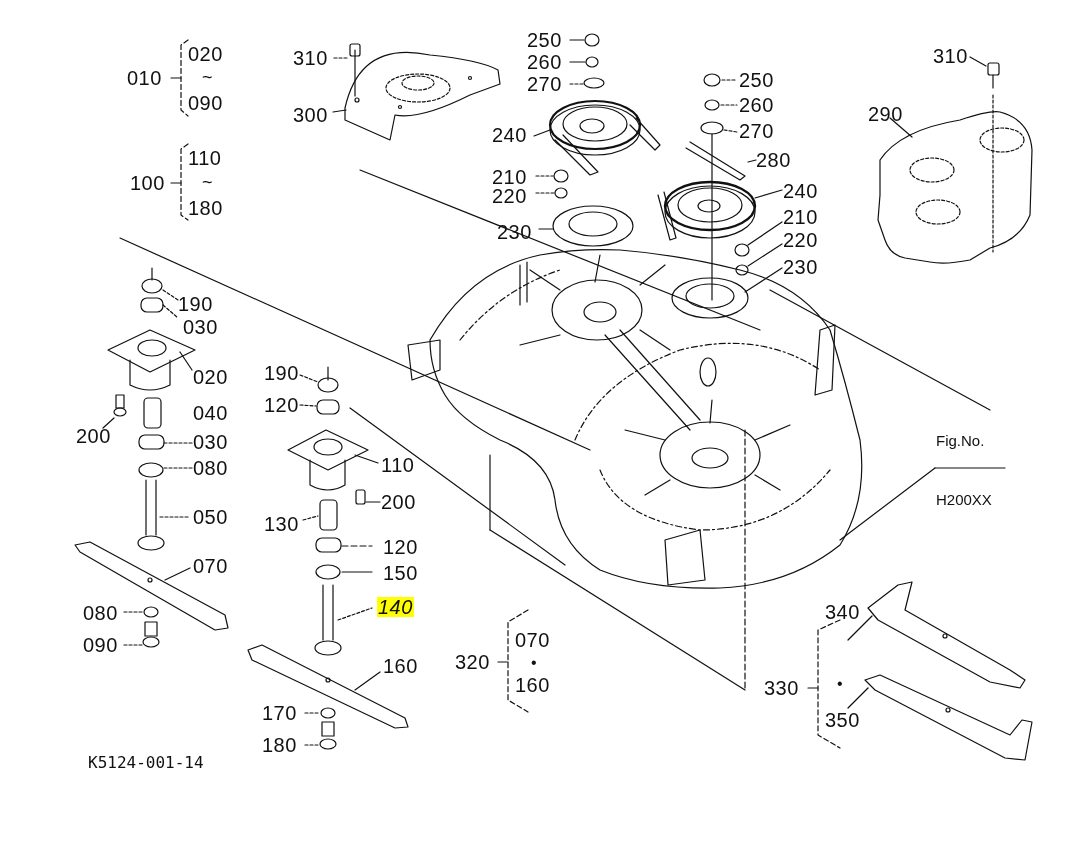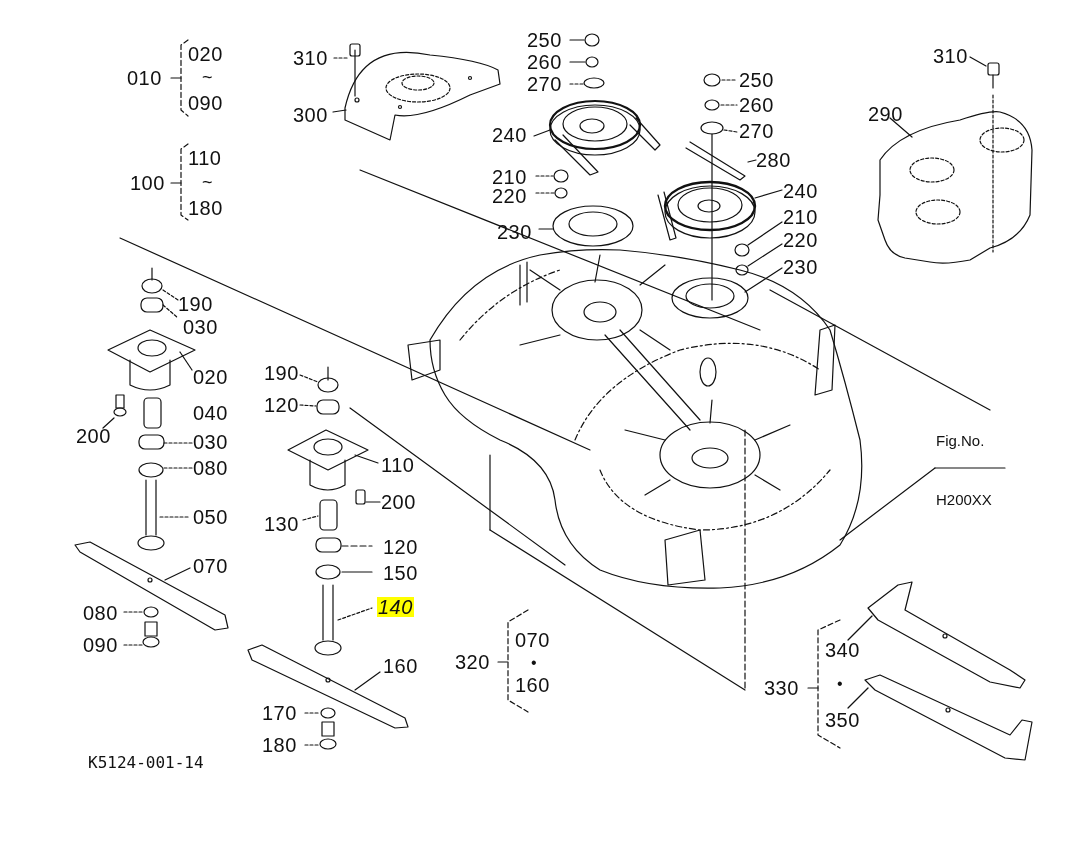--- a/index.html
+++ b/index.html
@@ -226,21 +226,21 @@
   <span class="lbl" style="left:188px;top:148px;">110</span>
   <span class="tilde" style="left:202px;top:173px;">~</span>
   <span class="lbl" style="left:188px;top:198px;">180</span>
 
   <span class="lbl" style="left:455px;top:652px;">320</span>
   <span class="lbl" style="left:515px;top:630px;">070</span>
   <span class="dot" style="left:531px;top:655px;">•</span>
   <span class="lbl" style="left:515px;top:675px;">160</span>
 
   <span class="lbl" style="left:764px;top:678px;">330</span>
-  <span class="lbl" style="left:825px;top:640px;">340</span>
+  <span class="lbl" style="left:825px;top:602px;">340</span>
   <span class="dot" style="left:837px;top:676px;">•</span>
   <span class="lbl" style="left:825px;top:710px;">350</span>
 
   <span class="lbl" style="left:293px;top:48px;">310</span>
   <span class="lbl" style="left:293px;top:105px;">300</span>
 
   <span class="lbl" style="left:527px;top:30px;">250</span>
   <span class="lbl" style="left:527px;top:52px;">260</span>
   <span class="lbl" style="left:527px;top:74px;">270</span>
   <span class="lbl" style="left:492px;top:125px;">240</span>

